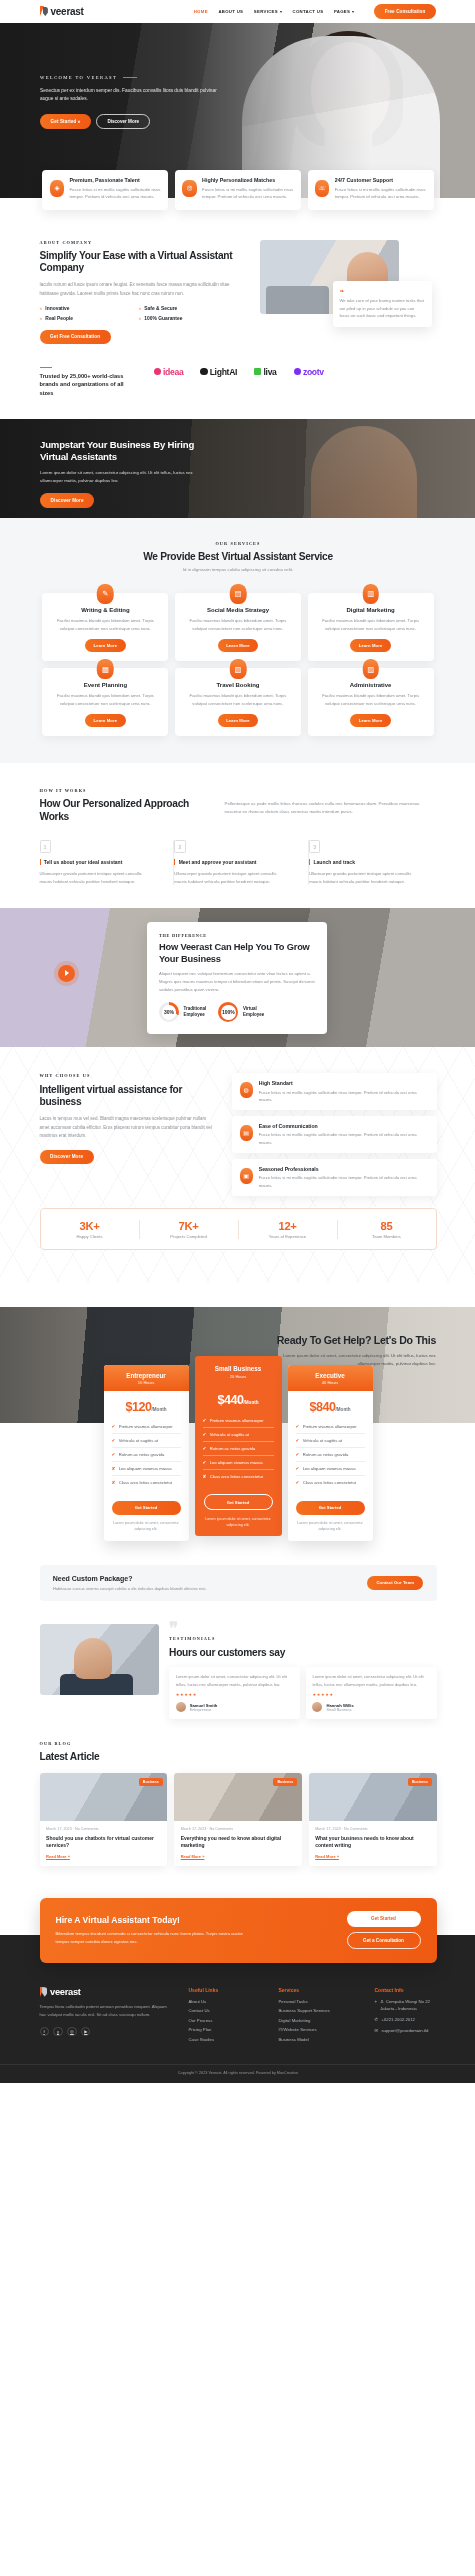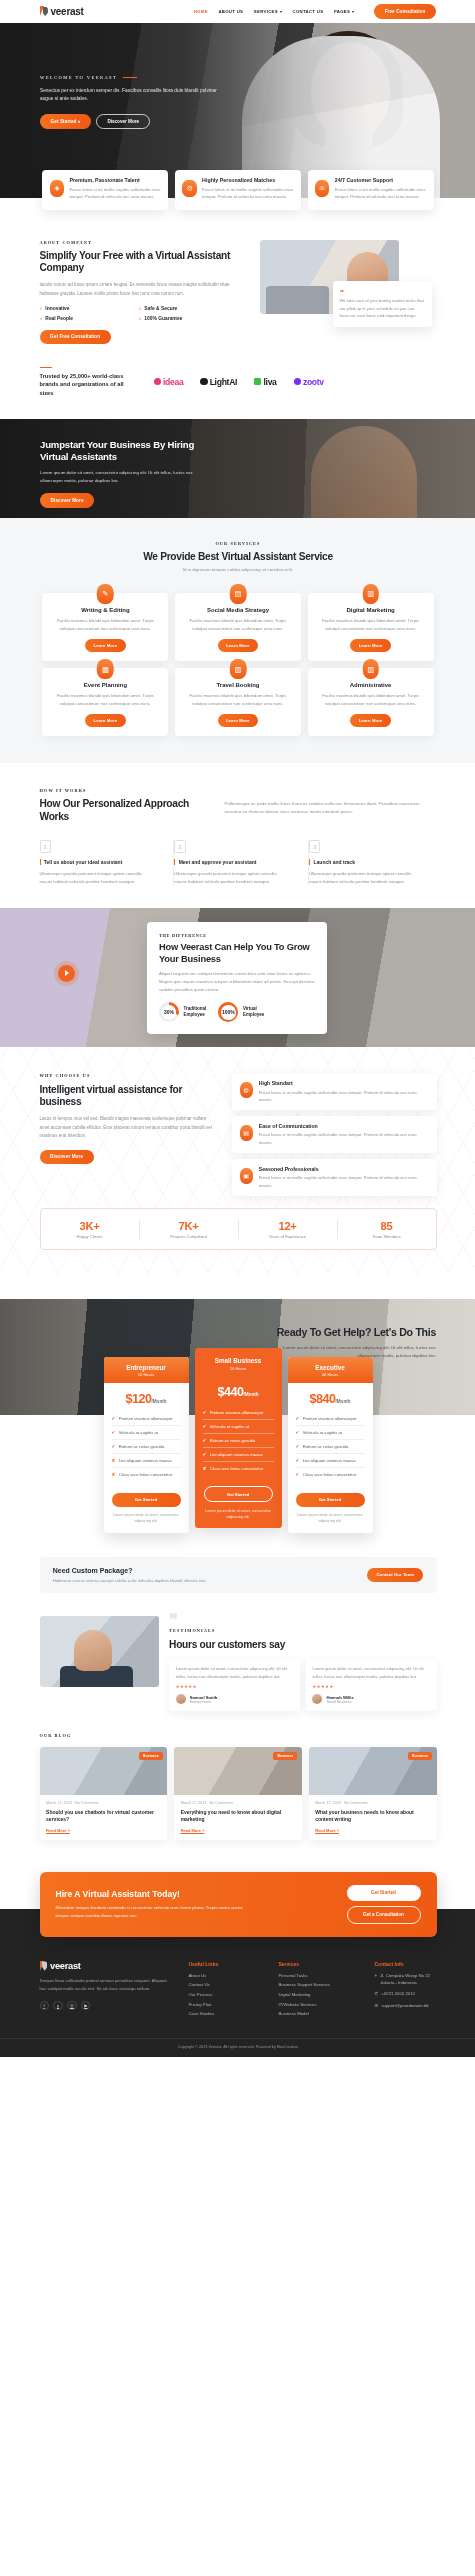--- a/index.html
+++ b/index.html
@@ -59,21 +59,21 @@
   .chev{color:#f8a979;font-size:4.6px}
   .about-right{width:172px;position:relative;height:99px}
   .ar-photo{position:absolute;left:5.3px;top:0;width:139px;height:74px;border-radius:3.3px;background:linear-gradient(120deg,#cfd6dd 0 42%,#e6e1db 42% 70%,#b9bec4 70% 100%);overflow:hidden}
   .ar-photo:after{content:"";position:absolute;right:10.6px;top:12px;width:41px;height:44px;border-radius:20.5px 20.5px 10.6px 10.6px;background:linear-gradient(160deg,#e6bda0,#c98f6c)}
   .ar-photo:before{content:"";position:absolute;left:6.6px;bottom:0;width:63px;height:28px;border-radius:4px 4px 0 0;background:#9aa1a8}
   .ar-note{position:absolute;right:-5.3px;top:41px;width:99px;background:#fff;border-radius:3.3px;box-shadow:0 4px 13.2px rgba(0,0,0,.10);padding:6px 6.6px 6.6px}
   .ar-note .leaf{color:#f26222;font-size:6px;margin-bottom:3.3px;display:block}
   .ar-note p{font-size:4.2px;line-height:1.85;color:#8b8f94}
 
   
-  .brands{padding:14.5px 0 22.5px;display:flex;align-items:center;gap:14.5px}
+  .brands{padding:14.5px 0 22.5px;display:flex;align-items:flex-start;gap:14.5px}
   .brand-dash{width:12px;height:1.3px;background:#f26222;margin-bottom:4.6px}
   .brand-lead{font-size:5.7px;font-weight:700;line-height:1.42;color:#23272b;width:93px}
   .brand-list{display:flex;align-items:center;gap:17px;margin-left:6.6px}
   .brand{display:flex;align-items:center;gap:2px;font-size:8.6px;font-weight:700;letter-spacing:-0.3px}
   .b1{color:#e8366f}.b2{color:#1d1d1d}.b3{color:#1d1d1d}.b4{color:#7b2ff7}
   .bdot{width:7.3px;height:7.3px;border-radius:50%;display:inline-block}
 
   
   .cta-band{height:99px;position:relative;overflow:hidden;background:#4a4a4a}
   .cta-bg{position:absolute;inset:0;background:linear-gradient(92deg,#3d3d3d 0 40%,#6b6258 40% 64%,#8d8479 64% 100%)}
@@ -129,21 +129,21 @@
     repeating-linear-gradient(-60deg,transparent 0 25px,#f1f1f1 25px 26px)}
   .why-row{position:relative;display:flex;gap:15px}
   .why-left{width:177px}
   .why-right{flex:1;display:flex;flex-direction:column;gap:6px}
   .why-card{background:#fff;border-radius:3.3px;box-shadow:0 2.6px 10.6px rgba(0,0,0,.07);padding:6.6px 8px;display:flex;gap:6px}
   .why-ic{flex:0 0 auto;width:13.2px;height:16px;border-radius:42%;background:linear-gradient(180deg,#f7883f,#ee5a14);display:flex;align-items:center;justify-content:center;color:#fff;font-size:6px;margin-top:2px}
   .why-t{font-size:5.2px;font-weight:700;color:#23272b}
   .why-d{font-size:4.2px;line-height:1.8;color:#8b8f94;margin-top:2.6px}
 
   
-  .stats{position:relative;margin:12px auto 8px;width:397px;border:0.7px solid #f3d9c9;border-radius:4.6px;display:flex;padding:10.6px 0;background:#fff}
+  .stats{position:relative;margin:12px auto 16px;width:397px;border:0.7px solid #f3d9c9;border-radius:4.6px;display:flex;padding:10.6px 0;background:#fff}
   .stat{flex:1;text-align:center;border-right:0.7px solid #f1e4da}
   .stat:last-child{border-right:none}
   .stat-n{font-size:11.2px;font-weight:700;color:#f26222;letter-spacing:-0.3px}
   .stat-l{font-size:4.2px;color:#8b8f94;margin-top:2px}
 
   
   .pricing{position:relative;margin-top:24px}
   .price-hero{height:116px;position:relative;overflow:hidden;background:#cfcfcf}
   .price-bg{position:absolute;inset:0;background:linear-gradient(95deg,#9c978f 0 18%,#33383d 18% 40%,#6d726f 40% 58%,#b6b2ab 58% 80%,#d6d2cb 80% 100%)}
   .price-scrim{position:absolute;inset:0;background:linear-gradient(90deg,rgba(40,40,40,.55),rgba(40,40,40,.1) 45%,rgba(255,255,255,.05))}
@@ -311,21 +311,21 @@
           <div class="feat-t">24/7 Customer Support</div>
           <div class="feat-d">Fusce letius si mi mollis sagittis sollicitudin risus tempor. Pretium id vehicula orci urna mauris.</div>
         </div>
     </div>
   </div>
 
   <section class="about">
     <div class="container about-row">
       <div class="about-left">
         <div class="sec-kicker">ABOUT COMPANY</div>
-        <h2 class="sec-title">Simplify Your Free with a Virtual Assistant Company</h2>
+        <h2 class="sec-title">Simplify Your Ease with a Virtual Assistant Company</h2>
         <p class="sec-body">Iaculis rutrum ad fusce ipsum ornare feugiat. Ex venenatis fusce massa magna sollicitudin vitae habitasse gravida. Laoreet mollis primis fusce hac nunc cras rutrum non.</p>
         <ul class="check-grid">
           <li>
               <span class="chev">»</span>
               <span>Innovative</span>
             </li>
           <li>
               <span class="chev">»</span>
               <span>Safe &amp; Secure</span>
             </li>
@@ -701,20 +701,21 @@
                 </div>
               </div>
           </div>
         </div>
       </div>
     </div>
   </section>
 
   <section class="blog container">
     <div class="sec-kicker">OUR BLOG</div>
+    <h2 class="sec-title">Latest Article</h2>
     <div class="blog-grid">
       <article class="bcard">
         <div class="bimg">
             <span class="btag">Business</span>
           </div>
         <div class="bbody">
           <div class="bmeta"><span>March 17, 2023</span> · <span>No Comments</span></div>
           <div class="btitle">Should you use chatbots for virtual customer services?</div>
           <a class="bmore" href="#">Read More »</a>
         </div>

